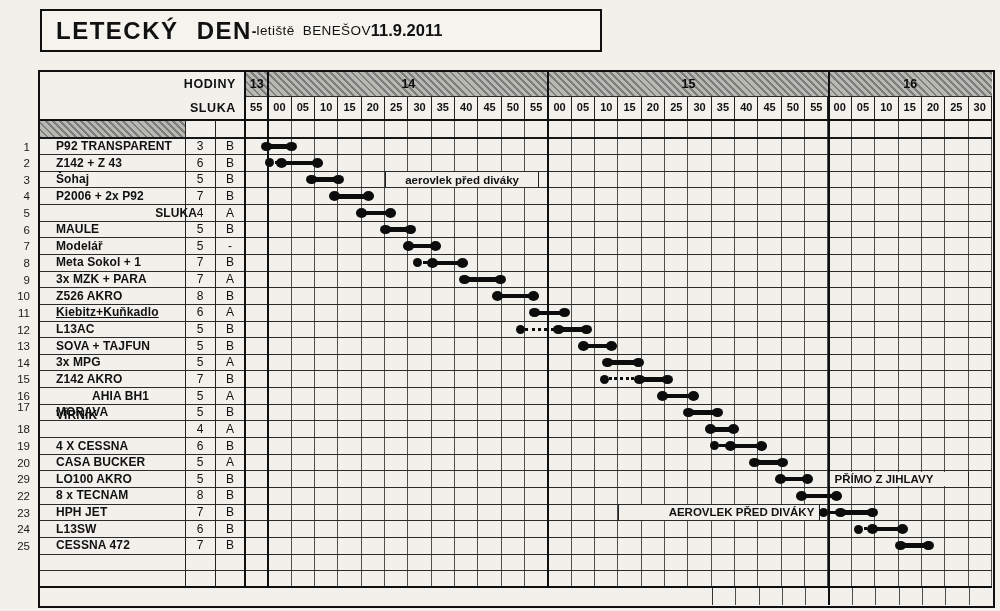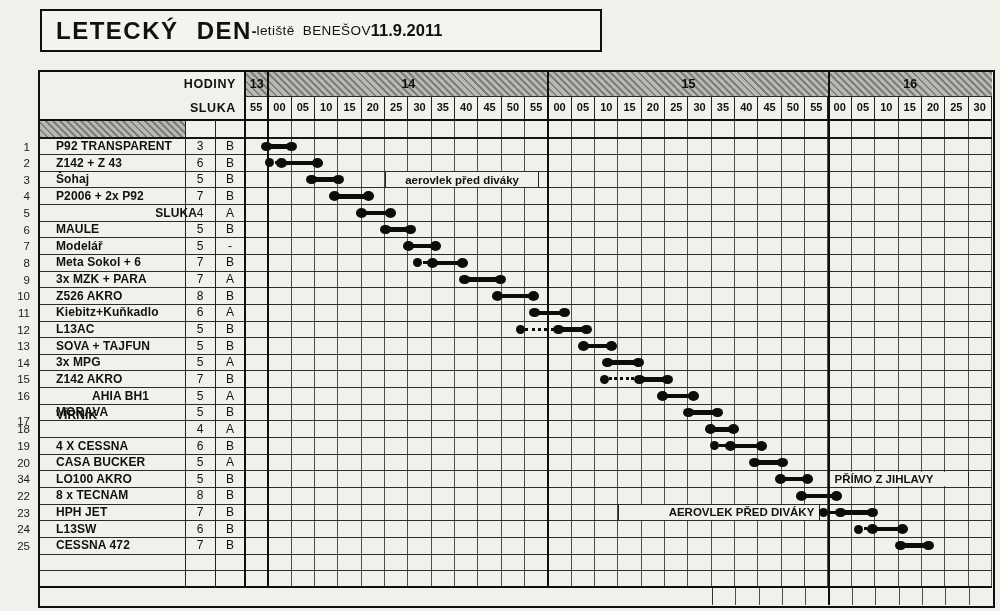--- a/index.html
+++ b/index.html
@@ -63,25 +63,25 @@
       <div class="rownum" style="top: 99.84px; height: 16.64px; line-height: 16.64px;">7</div>
       <div class="rownum" style="top: 116.48px; height: 16.64px; line-height: 16.64px;">8</div>
       <div class="rownum" style="top: 133.12px; height: 16.64px; line-height: 16.64px;">9</div>
       <div class="rownum" style="top: 149.76px; height: 16.64px; line-height: 16.64px;">10</div>
       <div class="rownum" style="top: 166.4px; height: 16.64px; line-height: 16.64px;">11</div>
       <div class="rownum" style="top: 183.04px; height: 16.64px; line-height: 16.64px;">12</div>
       <div class="rownum" style="top: 199.68px; height: 16.64px; line-height: 16.64px;">13</div>
       <div class="rownum" style="top: 216.32px; height: 16.64px; line-height: 16.64px;">14</div>
       <div class="rownum" style="top: 232.96px; height: 16.64px; line-height: 16.64px;">15</div>
       <div class="rownum" style="top: 249.6px; height: 16.64px; line-height: 16.64px;">16</div>
-      <div class="rownum" style="top: 274px; height: 16.64px; line-height: 16.64px;">17</div>
+      <div class="rownum" style="top: 260px; height: 16.64px; line-height: 16.64px;">17</div>
       <div class="rownum" style="top: 282.88px; height: 16.64px; line-height: 16.64px;">18</div>
       <div class="rownum" style="top: 299.52px; height: 16.64px; line-height: 16.64px;">19</div>
       <div class="rownum" style="top: 316.16px; height: 16.64px; line-height: 16.64px;">20</div>
-      <div class="rownum" style="top: 332.8px; height: 16.64px; line-height: 16.64px;">34</div>
+      <div class="rownum" style="top: 332.8px; height: 16.64px; line-height: 16.64px;">29</div>
       <div class="rownum" style="top: 349.44px; height: 16.64px; line-height: 16.64px;">22</div>
       <div class="rownum" style="top: 366.08px; height: 16.64px; line-height: 16.64px;">23</div>
       <div class="rownum" style="top: 382.72px; height: 16.64px; line-height: 16.64px;">24</div>
       <div class="rownum" style="top: 399.36px; height: 16.64px; line-height: 16.64px;">25</div>
     </div>
 
   <div class="tbl" id="tbl">
     <div class="hleft">
       <div>HODINY</div>
       <div>SLUKA</div>
@@ -226,41 +226,41 @@
       <div class="mid-cell" style="position: absolute; left: 175px; top: 149.2px; width: 30px; height: 16.64px; line-height: 16.64px;">B</div>
       <div class="bar" style="position: absolute; left: 345.04px; top: 155.32px; width: 25.674px; height: 4.5px;"></div>
       <div class="dot" style="position: absolute; left: 339.54px; top: 152.77px; width: 11px; height: 9.5px;"></div>
       <div class="dot" style="position: absolute; left: 365.214px; top: 152.77px; width: 11px; height: 9.5px;"></div>
       <div class="name-cell" style="position: absolute; left: 0px; top: 165.84px; width: 145px; height: 16.64px; line-height: 16.64px;">Modelář</div>
       <div class="mid-cell" style="position: absolute; left: 145px; top: 165.84px; width: 30px; height: 16.64px; line-height: 16.64px;">5</div>
       <div class="mid-cell" style="position: absolute; left: 175px; top: 165.84px; width: 30px; height: 16.64px; line-height: 16.64px;">-</div>
       <div class="bar" style="position: absolute; left: 368.38px; top: 171.96px; width: 26.841px; height: 4.5px;"></div>
       <div class="dot" style="position: absolute; left: 362.88px; top: 169.41px; width: 11px; height: 9.5px;"></div>
       <div class="dot" style="position: absolute; left: 389.721px; top: 169.41px; width: 11px; height: 9.5px;"></div>
-      <div class="name-cell" style="position: absolute; left: 0px; top: 182.48px; width: 145px; height: 16.64px; line-height: 16.64px;">Meta Sokol + 6</div>
+      <div class="name-cell" style="position: absolute; left: 0px; top: 182.48px; width: 145px; height: 16.64px; line-height: 16.64px;">Meta Sokol + 1</div>
       <div class="mid-cell" style="position: absolute; left: 145px; top: 182.48px; width: 30px; height: 16.64px; line-height: 16.64px;">7</div>
       <div class="mid-cell" style="position: absolute; left: 175px; top: 182.48px; width: 30px; height: 16.64px; line-height: 16.64px;">B</div>
       <div class="dot" style="position: absolute; left: 373.216px; top: 186.3px; width: 9px; height: 9px;"></div>
       <div class="leadline" style="position: absolute; left: 382.716px; top: 189px; width: 5.171px; height: 0px;"></div>
       <div class="bar" style="position: absolute; left: 392.887px; top: 188.6px; width: 29.175px; height: 4.5px;"></div>
       <div class="dot" style="position: absolute; left: 387.387px; top: 186.05px; width: 11px; height: 9.5px;"></div>
       <div class="dot" style="position: absolute; left: 416.562px; top: 186.05px; width: 11px; height: 9.5px;"></div>
       <div class="name-cell" style="position: absolute; left: 0px; top: 199.12px; width: 145px; height: 16.64px; line-height: 16.64px;">3x MZK + PARA</div>
       <div class="mid-cell" style="position: absolute; left: 145px; top: 199.12px; width: 30px; height: 16.64px; line-height: 16.64px;">7</div>
       <div class="mid-cell" style="position: absolute; left: 175px; top: 199.12px; width: 30px; height: 16.64px; line-height: 16.64px;">A</div>
       <div class="bar" style="position: absolute; left: 424.396px; top: 205.24px; width: 36.177px; height: 4.5px;"></div>
       <div class="dot" style="position: absolute; left: 418.896px; top: 202.69px; width: 11px; height: 9.5px;"></div>
       <div class="dot" style="position: absolute; left: 455.073px; top: 202.69px; width: 11px; height: 9.5px;"></div>
       <div class="name-cell" style="position: absolute; left: 0px; top: 215.76px; width: 145px; height: 16.64px; line-height: 16.64px;">Z526 AKRO</div>
       <div class="mid-cell" style="position: absolute; left: 145px; top: 215.76px; width: 30px; height: 16.64px; line-height: 16.64px;">8</div>
       <div class="mid-cell" style="position: absolute; left: 175px; top: 215.76px; width: 30px; height: 16.64px; line-height: 16.64px;">B</div>
       <div class="bar" style="position: absolute; left: 457.072px; top: 221.88px; width: 36.177px; height: 4.5px;"></div>
       <div class="dot" style="position: absolute; left: 451.572px; top: 219.33px; width: 11px; height: 9.5px;"></div>
       <div class="dot" style="position: absolute; left: 487.749px; top: 219.33px; width: 11px; height: 9.5px;"></div>
-      <div class="name-cell" style="position: absolute; left: 0px; top: 232.4px; width: 145px; height: 16.64px; line-height: 16.64px;">Kiebitz+Kuňkadlo</div>
+      <div class="name-cell" style="position: absolute; left: 0px; top: 232.4px; width: 145px; height: 16.64px; line-height: 16.64px; text-decoration: underline;">Kiebitz+Kuňkadlo</div>
       <div class="mid-cell" style="position: absolute; left: 145px; top: 232.4px; width: 30px; height: 16.64px; line-height: 16.64px;">6</div>
       <div class="mid-cell" style="position: absolute; left: 175px; top: 232.4px; width: 30px; height: 16.64px; line-height: 16.64px;">A</div>
       <div class="bar" style="position: absolute; left: 494.416px; top: 238.52px; width: 30.342px; height: 4.5px;"></div>
       <div class="dot" style="position: absolute; left: 488.916px; top: 235.97px; width: 11px; height: 9.5px;"></div>
       <div class="dot" style="position: absolute; left: 519.258px; top: 235.97px; width: 11px; height: 9.5px;"></div>
       <div class="name-cell" style="position: absolute; left: 0px; top: 249.04px; width: 145px; height: 16.64px; line-height: 16.64px;">L13AC</div>
       <div class="mid-cell" style="position: absolute; left: 145px; top: 249.04px; width: 30px; height: 16.64px; line-height: 16.64px;">5</div>
       <div class="mid-cell" style="position: absolute; left: 175px; top: 249.04px; width: 30px; height: 16.64px; line-height: 16.64px;">B</div>
       <div class="dot" style="position: absolute; left: 475.912px; top: 252.86px; width: 9px; height: 9px;"></div>
       <div class="leadline" style="position: absolute; left: 485.412px; top: 255.56px; width: 28.511px; height: 0px;"></div>

